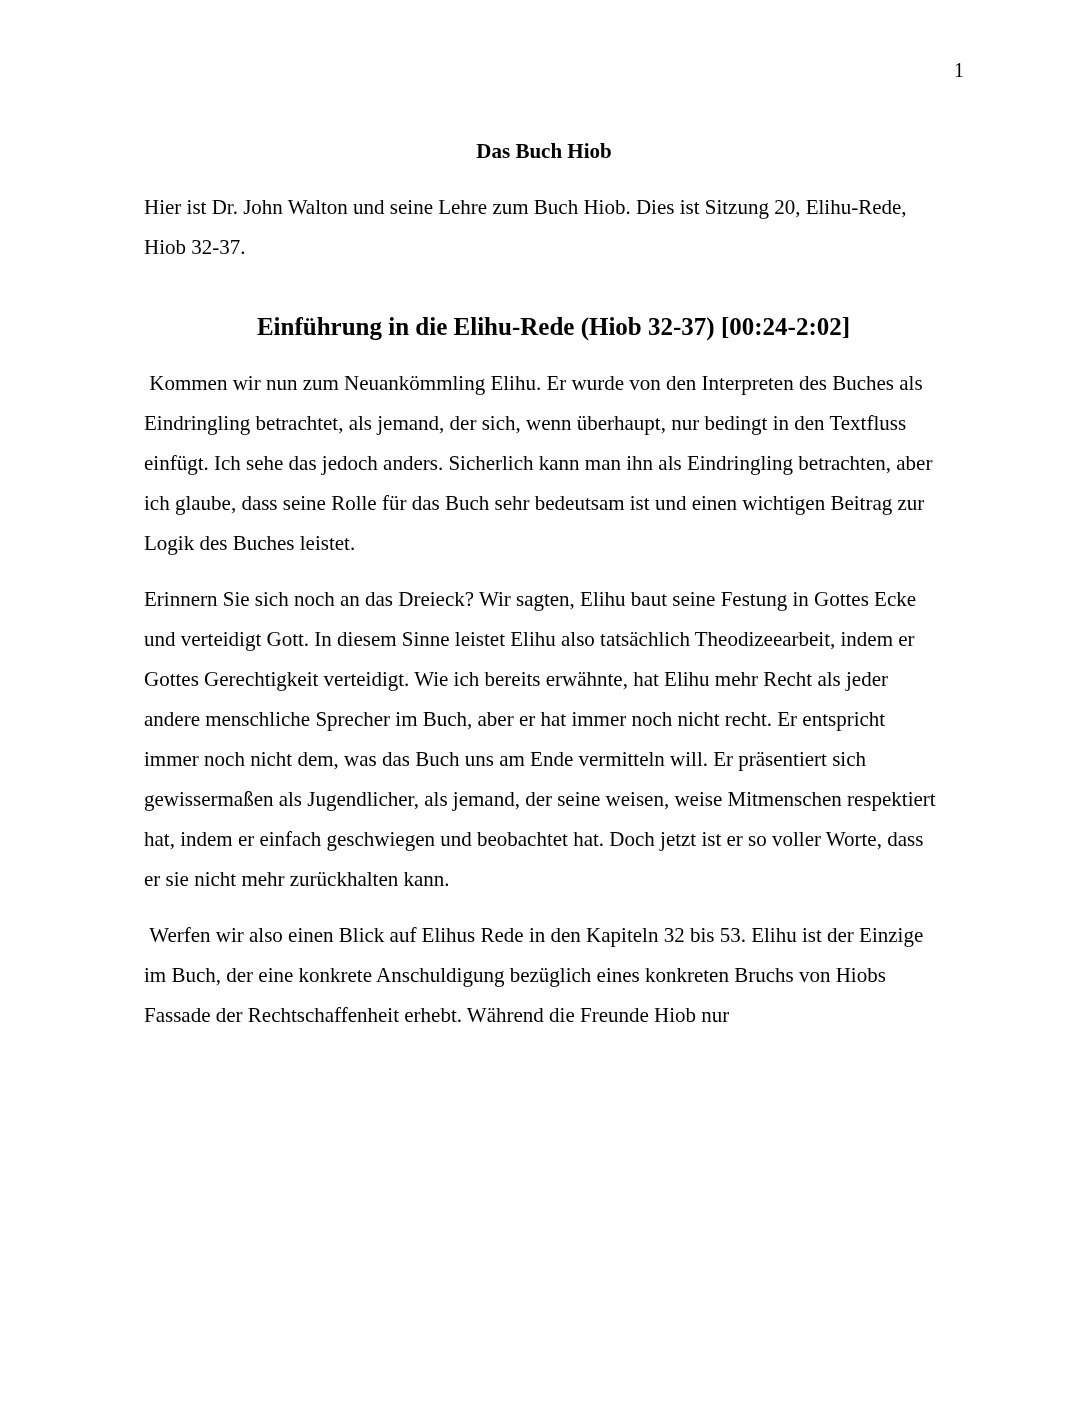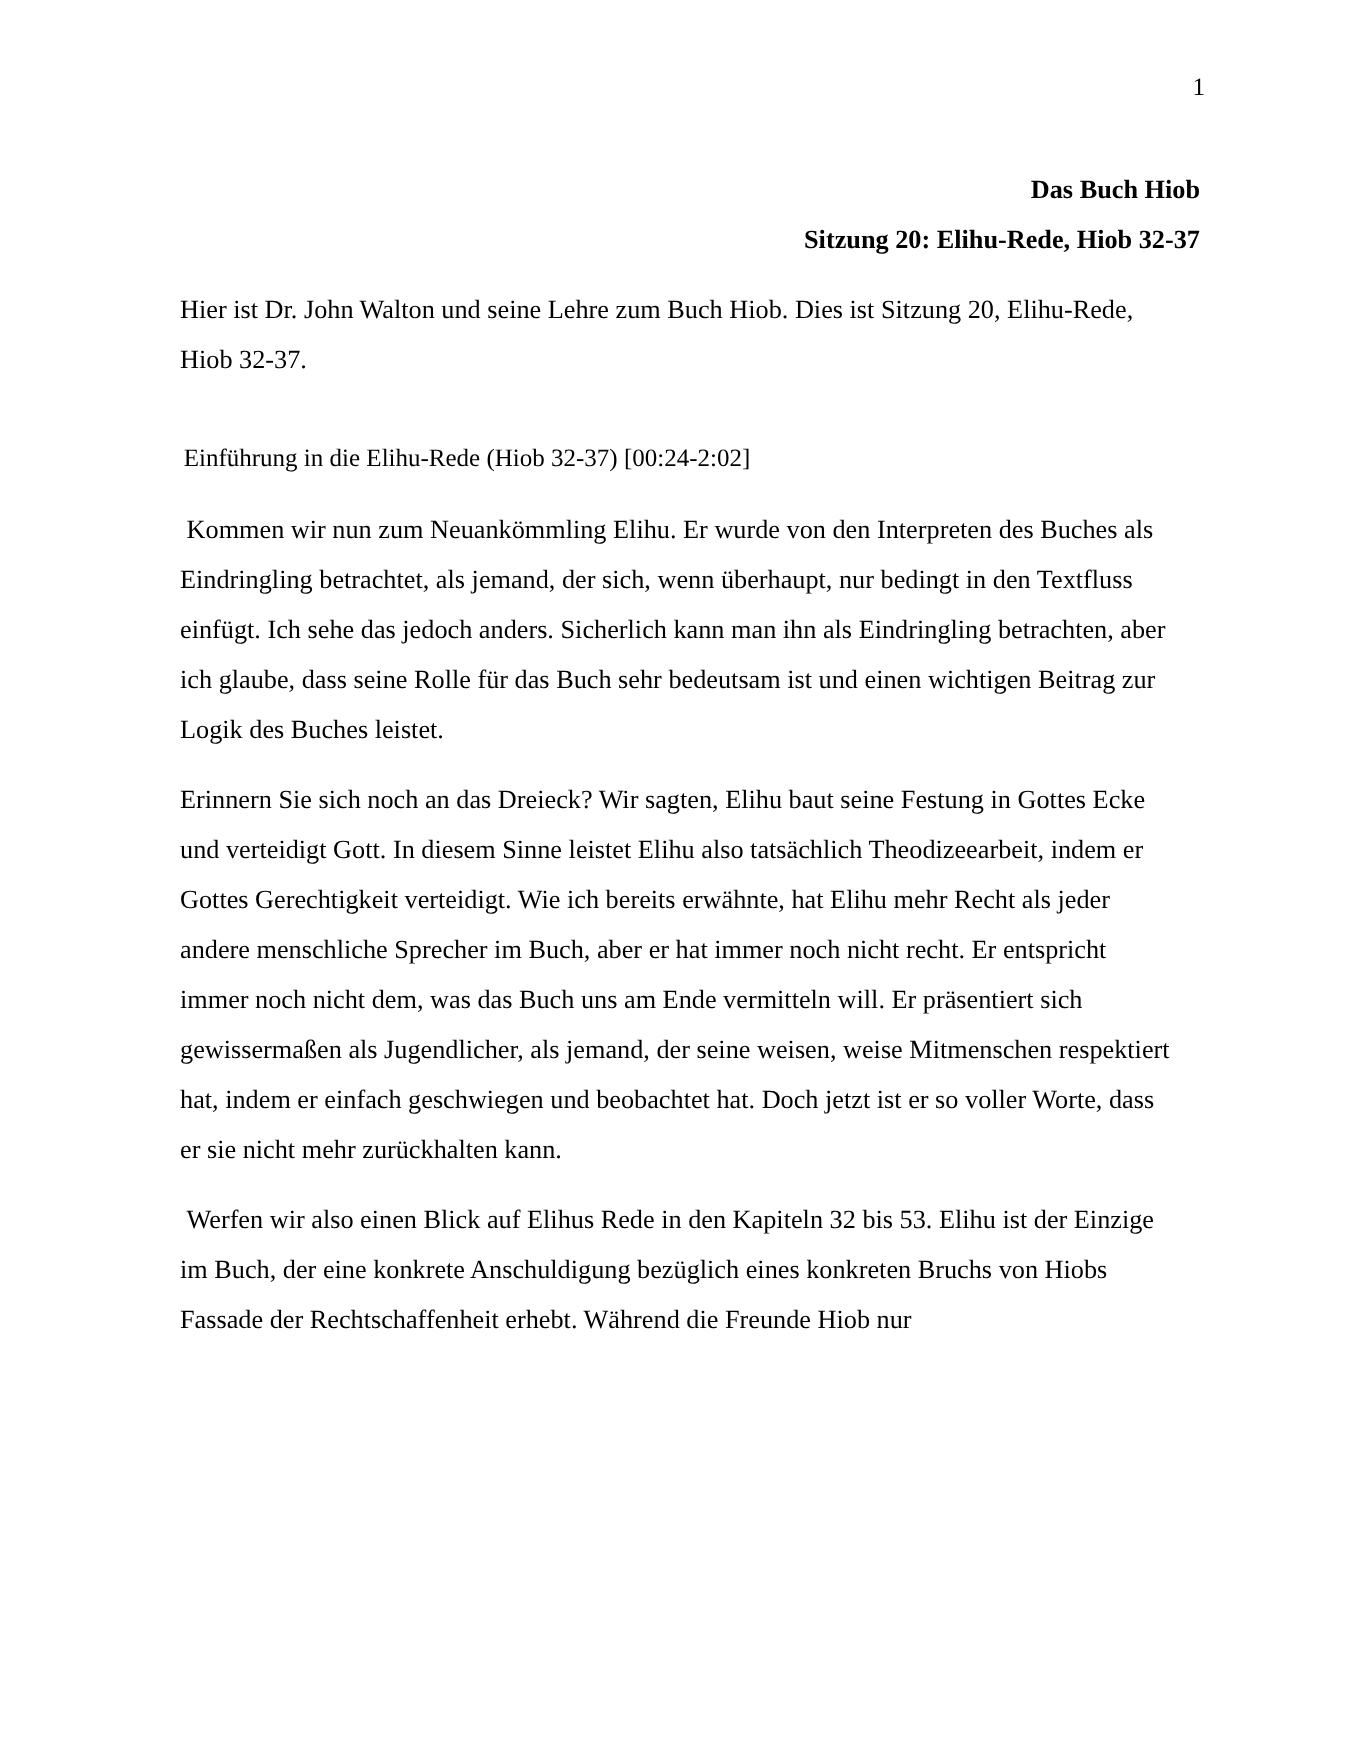--- a/index.html
+++ b/index.html
@@ -33,54 +33,53 @@
     top: 131px;
     left: 128px;
     width: 832px;
   }
   .title-block {
     text-align: center;
     font-weight: bold;
   }
   .title-line {
     white-space: pre-wrap;
-    text-align: right;
   }
   p.para {
     margin: 16px;
     white-space: pre-wrap;
     text-align: left;
   }
   .intro {
     margin-top: 40px;
   }
   .section-heading {
     margin: 0;
-    font-weight: normal;
-    font-size: 20px;
+    font-weight: bold;
+    font-size: 25px;
     line-height: 40px;
     white-space: pre-wrap;
+    text-align: center;
   }
   .section-heading.indented {
     padding-left: 19px;
     margin-top: 40px;
   }
 </style>
 </head>
 <body>
 
 <div class="page">
 
   <div class="page-number">1</div>
 
   <div class="content">
 
     <div class="title-block">
       <div class="title-line">Das Buch Hiob</div>
-      <div class="title-line">Sitzung 20: Elihu-Rede, Hiob 32-37</div>
     </div>
 
     <p class="para intro">Hier ist Dr. John Walton und seine Lehre zum Buch Hiob. Dies ist Sitzung 20, Elihu-Rede, Hiob 32-37.</p>
 
     <h2 class="section-heading indented">Einführung in die Elihu-Rede (Hiob 32-37) [00:24-2:02]</h2>
 
     <p class="para"> Kommen wir nun zum Neuankömmling Elihu. Er wurde von den Interpreten des Buches als Eindringling betrachtet, als jemand, der sich, wenn überhaupt, nur bedingt in den Textfluss einfügt. Ich sehe das jedoch anders. Sicherlich kann man ihn als Eindringling betrachten, aber ich glaube, dass seine Rolle für das Buch sehr bedeutsam ist und einen wichtigen Beitrag zur Logik des Buches leistet.</p>
 
 
     <p class="para">Erinnern Sie sich noch an das Dreieck? Wir sagten, Elihu baut seine Festung in Gottes Ecke und verteidigt Gott. In diesem Sinne leistet Elihu also tatsächlich Theodizeearbeit, indem er Gottes Gerechtigkeit verteidigt. Wie ich bereits erwähnte, hat Elihu mehr Recht als jeder andere menschliche Sprecher im Buch, aber er hat immer noch nicht recht. Er entspricht immer noch nicht dem, was das Buch uns am Ende vermitteln will. Er präsentiert sich gewissermaßen als Jugendlicher, als jemand, der seine weisen, weise Mitmenschen respektiert hat, indem er einfach geschwiegen und beobachtet hat. Doch jetzt ist er so voller Worte, dass er sie nicht mehr zurückhalten kann.</p>

